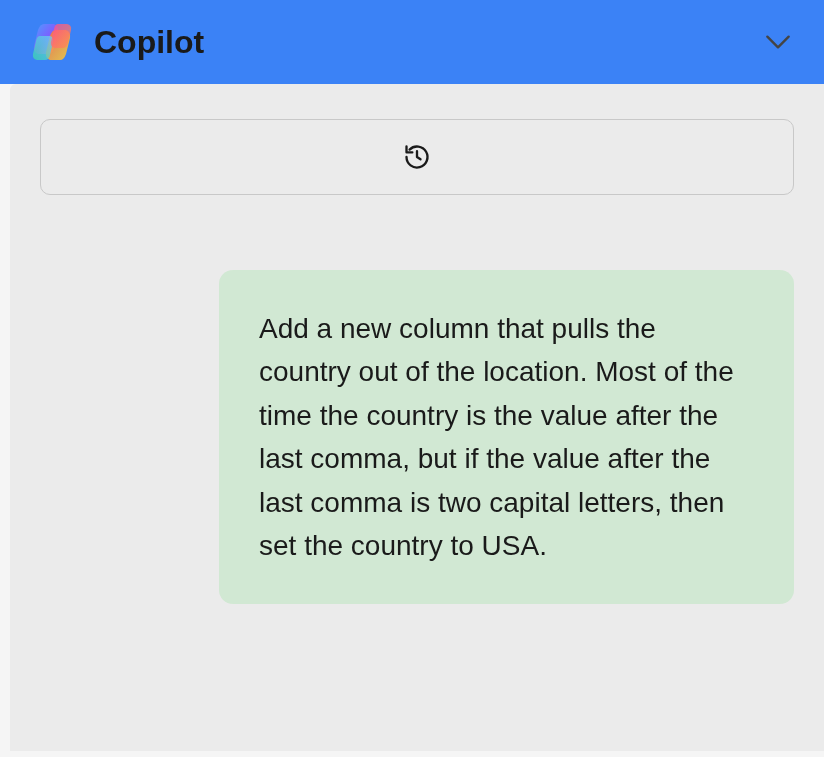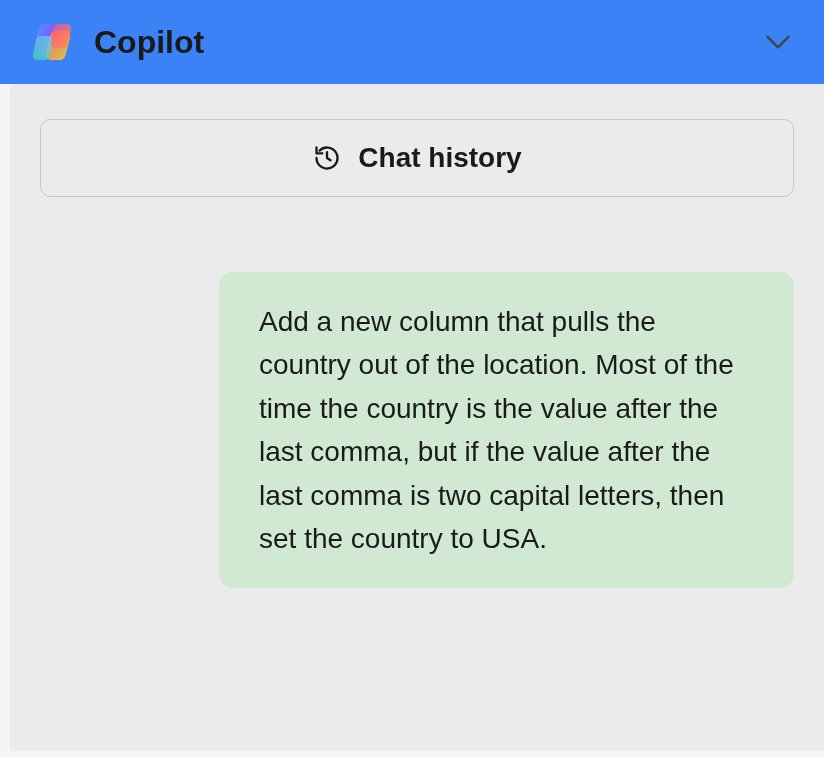--- a/index.html
+++ b/index.html
@@ -77,21 +77,21 @@
       justify-content: center;
     }
     .message-container {
       display: flex;
       justify-content: flex-end;
       margin-top: 75px;
     }
     .user-message {
       background: #d1e8d3;
       border-radius: 14px;
-      padding: 28px 40px;
+      padding: 37px 40px;
       max-width: 575px;
       font-size: 28px;
       line-height: 1.55;
       color: #1a1a1a;
       font-weight: 400;
     }
   </style>
 </head>
 <body>
 
@@ -136,19 +136,18 @@
 
 <div class="content-area">
   <button class="chat-history-btn">
     <span class="history-icon">
       <svg viewBox="0 0 24 24" width="28" height="28" fill="none" stroke="#1a1a1a" stroke-width="2" stroke-linecap="round" stroke-linejoin="round">
         <path d="M3 12a9 9 0 1 0 2.64-6.36"></path>
         <polyline points="3 3 3 8 8 8"></polyline>
         <polyline points="12 7 12 12 15 14"></polyline>
       </svg>
     </span>
-    <span class="chat-history-label">Chat history</span>
   </button>
 
   <div class="message-container">
     <div class="user-message">Add a new column that pulls the country out of the location. Most of the time the country is the value after the last comma, but if the value after the last comma is two capital letters, then set the country to USA.</div>
   </div>
 </div>
 
 </body></html>

